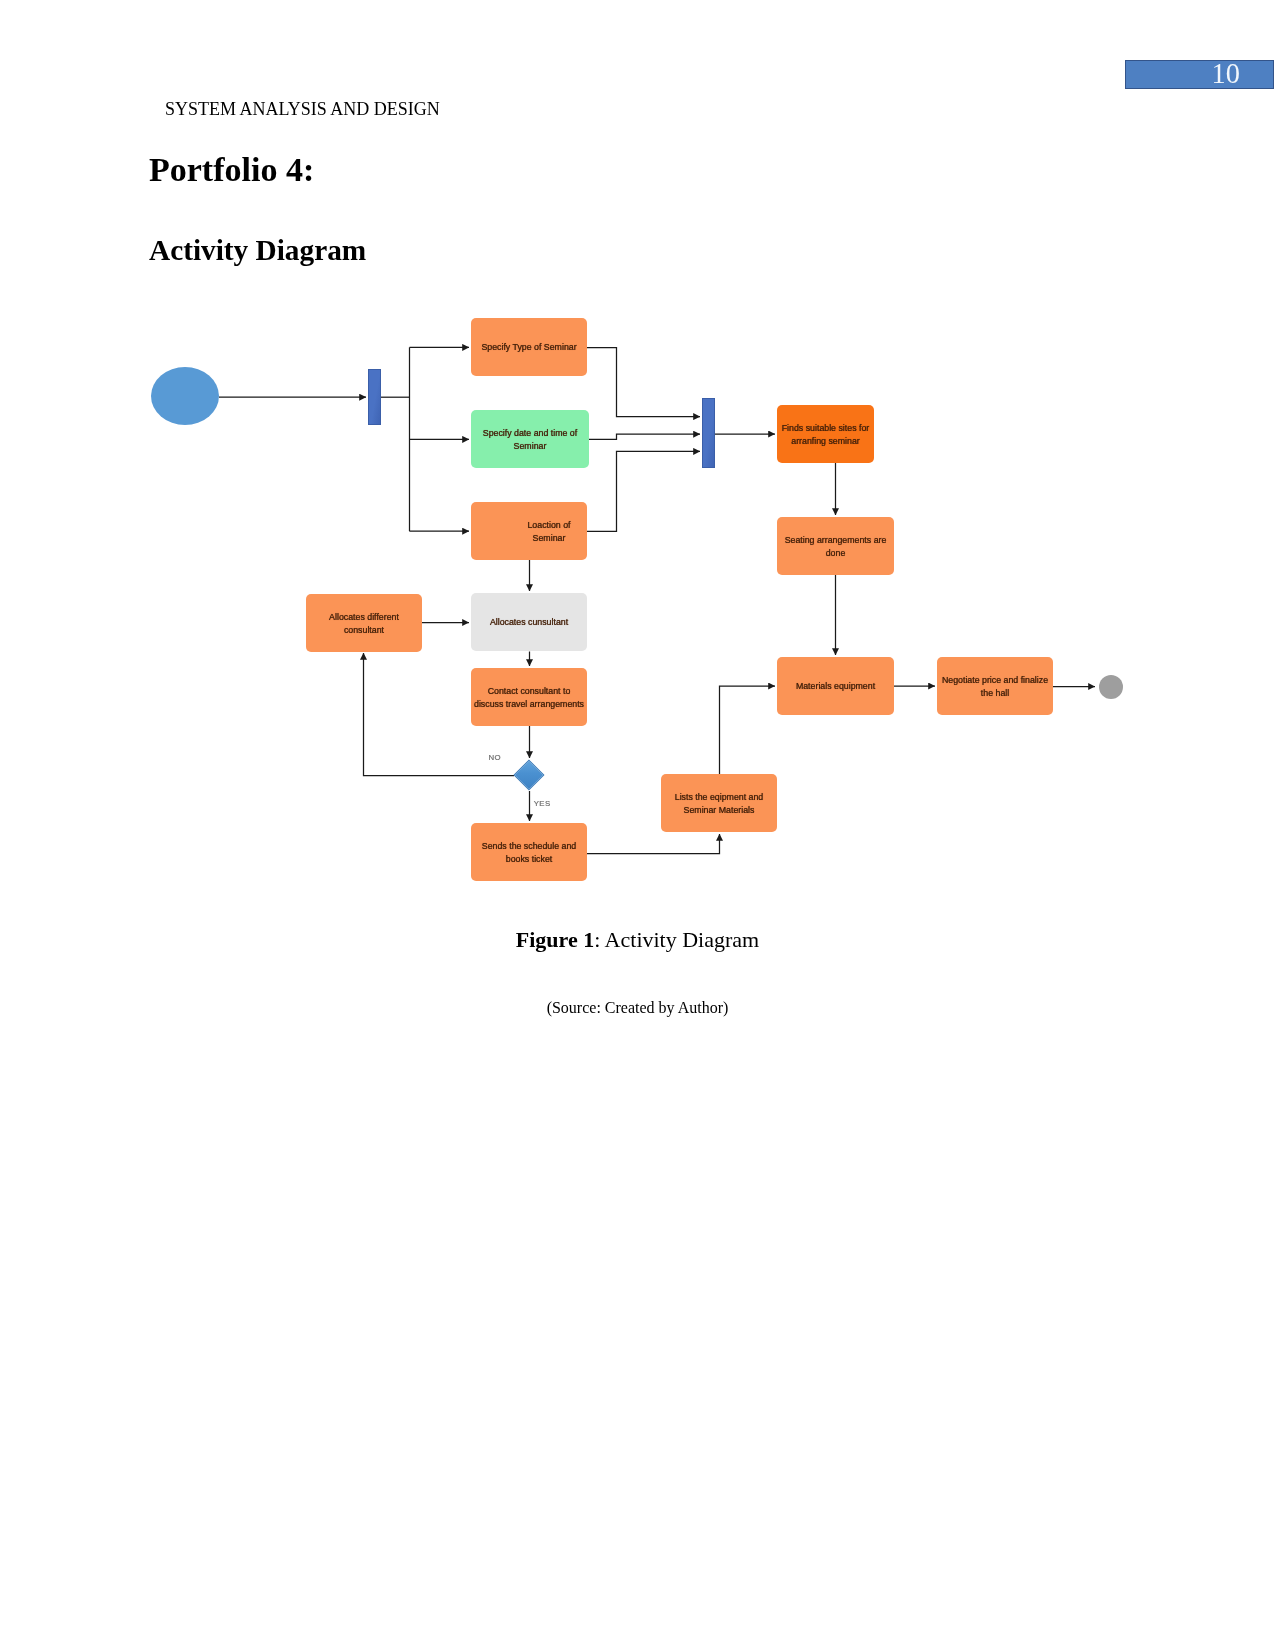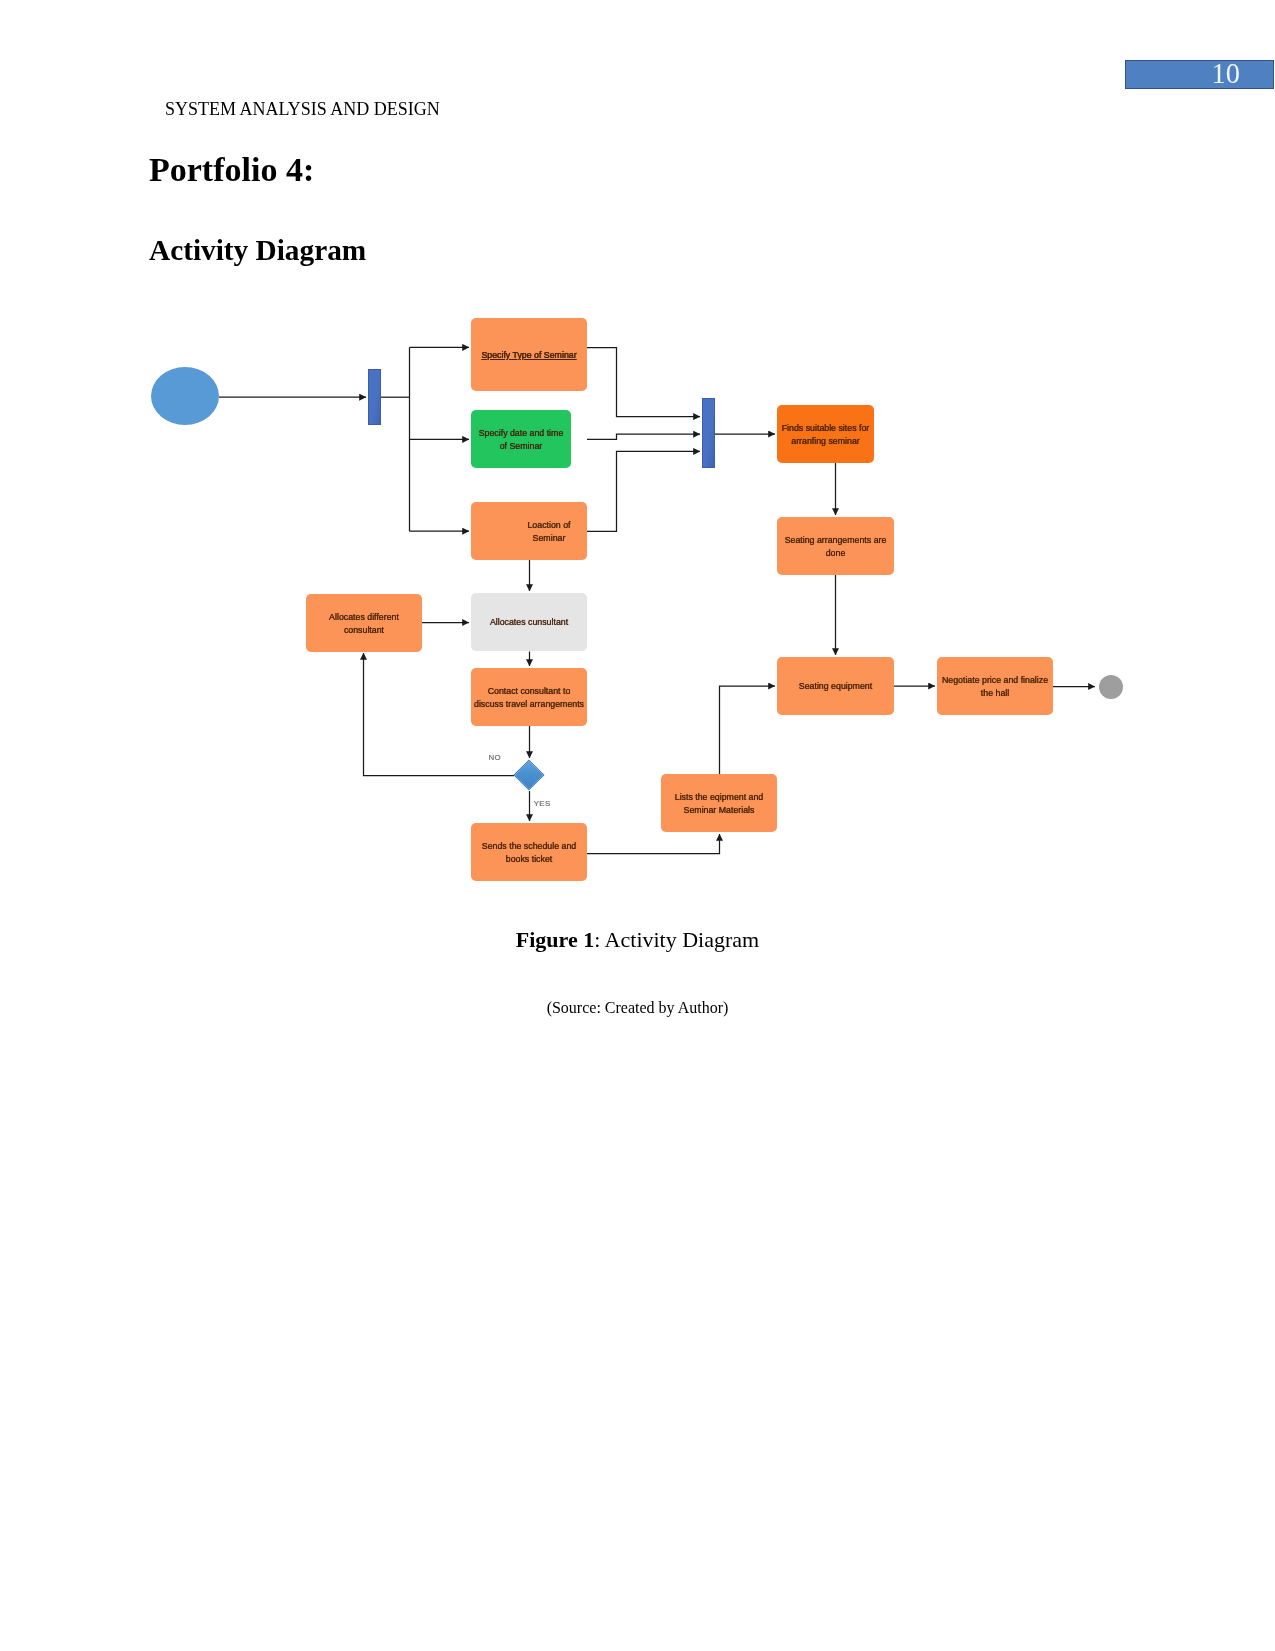--- a/index.html
+++ b/index.html
@@ -94,38 +94,38 @@
           <path d="M514,775.5 L363.5,775.5 L363.5,653" marker-end="url(#ah)"></path>
           <path d="M529.5,791 L529.5,821" marker-end="url(#ah)"></path>
           <path d="M587,853.5 L719.5,853.5 L719.5,834" marker-end="url(#ah)"></path>
           <path d="M719.5,774 L719.5,686 L775,686" marker-end="url(#ah)"></path>
         </g>
     </svg>
 
     <div id="node-layer">
         <div class="node start-node" style="background: rgb(88, 154, 213); left: 151px; top: 367px; width: 68px; height: 58px;"></div>
         <div class="node bar" style="left: 368px; top: 369px; width: 13px; height: 56px;"></div>
-        <div class="node activity" style="background: rgb(251, 148, 86); color: rgb(67, 32, 10); left: 471px; top: 318px; width: 116px; height: 73px; text-decoration: underline;">
+        <div class="node activity" style="background: rgb(251, 148, 86); color: rgb(67, 32, 10); left: 471px; top: 318px; width: 116px; height: 58px;">
           <span>Specify Type of  Seminar</span>
         </div>
-        <div class="node activity" style="background: #22c55e; color: rgb(67, 32, 10); left: 471px; top: 410px; width: 100px; height: 58px; align-items: center;">
+        <div class="node activity" style="background: #86efac; color: rgb(67, 32, 10); left: 471px; top: 410px; width: 118px; height: 58px; align-items: center;">
           <span>Specify date and time of Seminar</span>
         </div>
         <div class="node activity" style="background: rgb(251, 148, 86); color: rgb(67, 32, 10); left: 471px; top: 502px; width: 116px; height: 58px; padding-left: 43px;">
           <span>Loaction of Seminar</span>
         </div>
         <div class="node bar" style="left: 702px; top: 398px; width: 13px; height: 70px;"></div>
         <div class="node activity" style="background: #f97316; color: rgb(67, 32, 10); left: 777px; top: 405px; width: 97px; height: 58px; text-align: center;">
           <span>Finds suitable sites for arranfing seminar</span>
         </div>
         <div class="node activity" style="background: rgb(251, 148, 86); color: rgb(67, 32, 10); left: 777px; top: 517px; width: 117px; height: 58px;">
           <span>Seating  arrangements are done</span>
         </div>
         <div class="node activity" style="background: rgb(251, 148, 86); color: rgb(67, 32, 10); left: 777px; top: 657px; width: 117px; height: 58px;">
-          <span>Seating equipment</span>
+          <span>Materials equipment</span>
         </div>
         <div class="node activity" style="background: rgb(251, 148, 86); color: rgb(67, 32, 10); left: 937px; top: 657px; width: 116px; height: 58px;">
           <span>Negotiate price and finalize the hall</span>
         </div>
         <div class="node end-node" style="background: rgb(158, 158, 158); left: 1099px; top: 675px; width: 24px; height: 24px;"></div>
         <div class="node activity" style="background: rgb(251, 148, 86); color: rgb(67, 32, 10); left: 306px; top: 594px; width: 116px; height: 58px;">
           <span>Allocates different consultant</span>
         </div>
         <div class="node activity" style="background: #e5e5e5; color: rgb(67, 32, 10); left: 471px; top: 593px; width: 116px; height: 58px;">
           <span>Allocates cunsultant</span>

